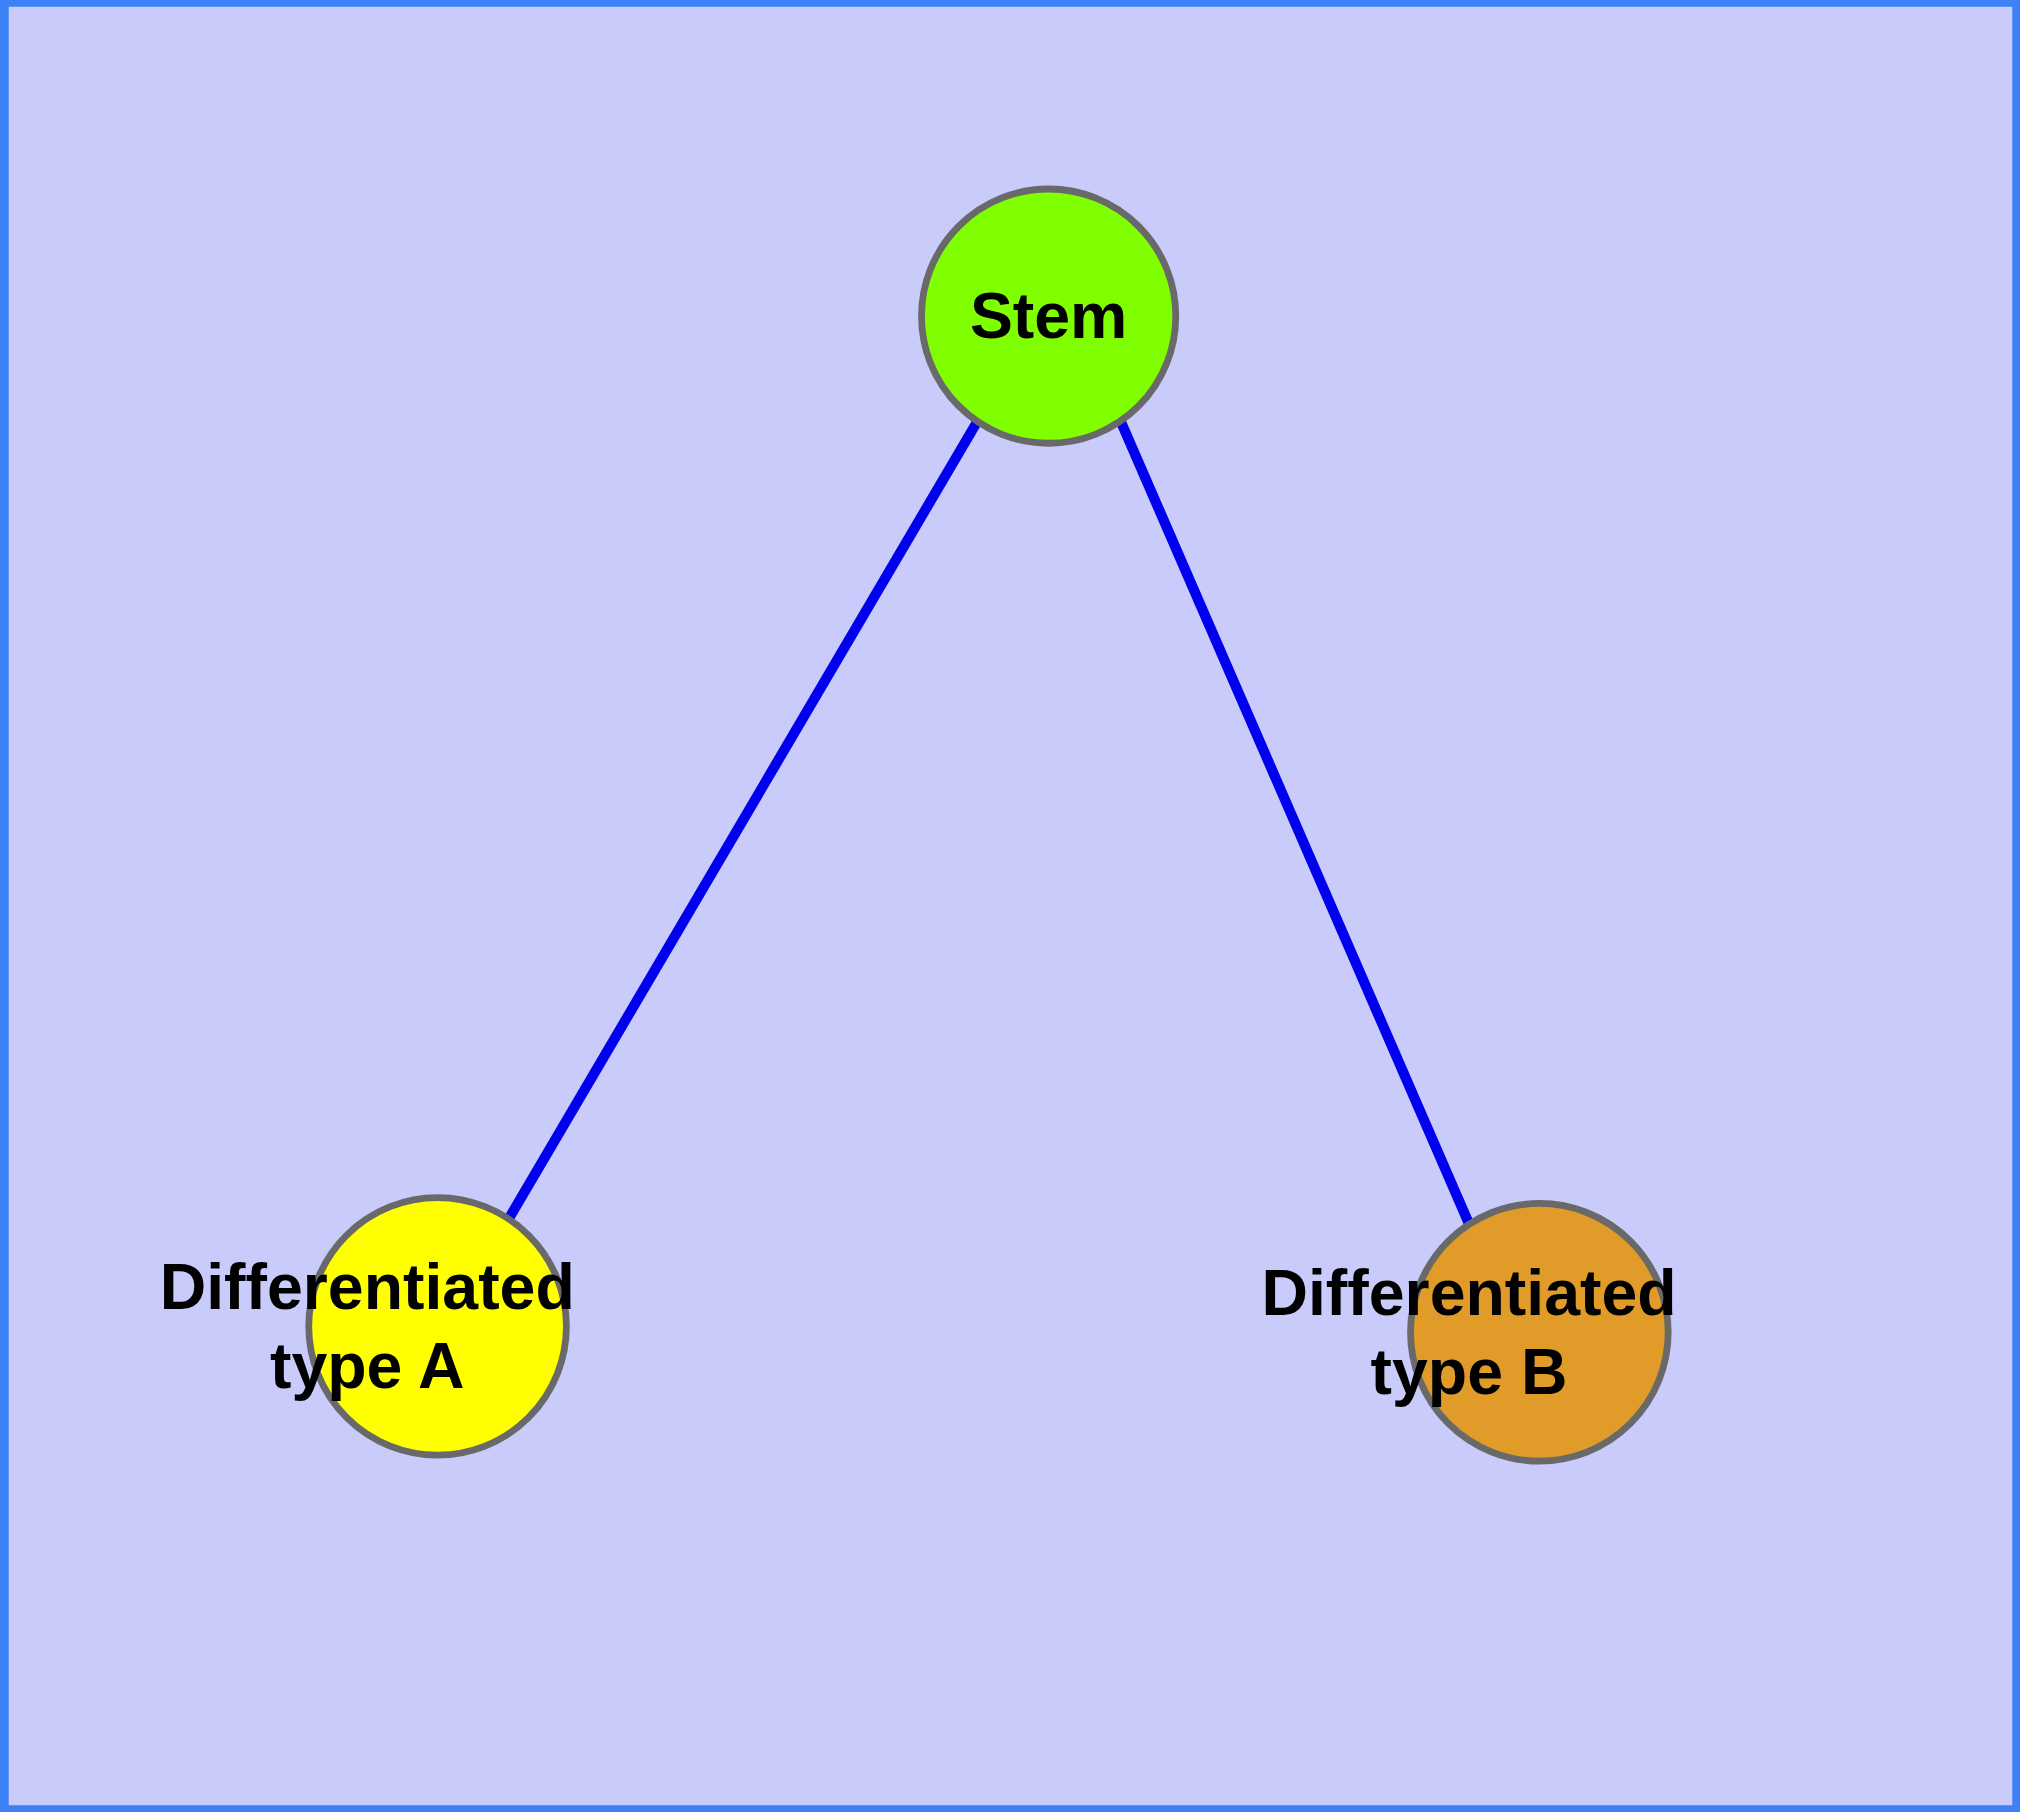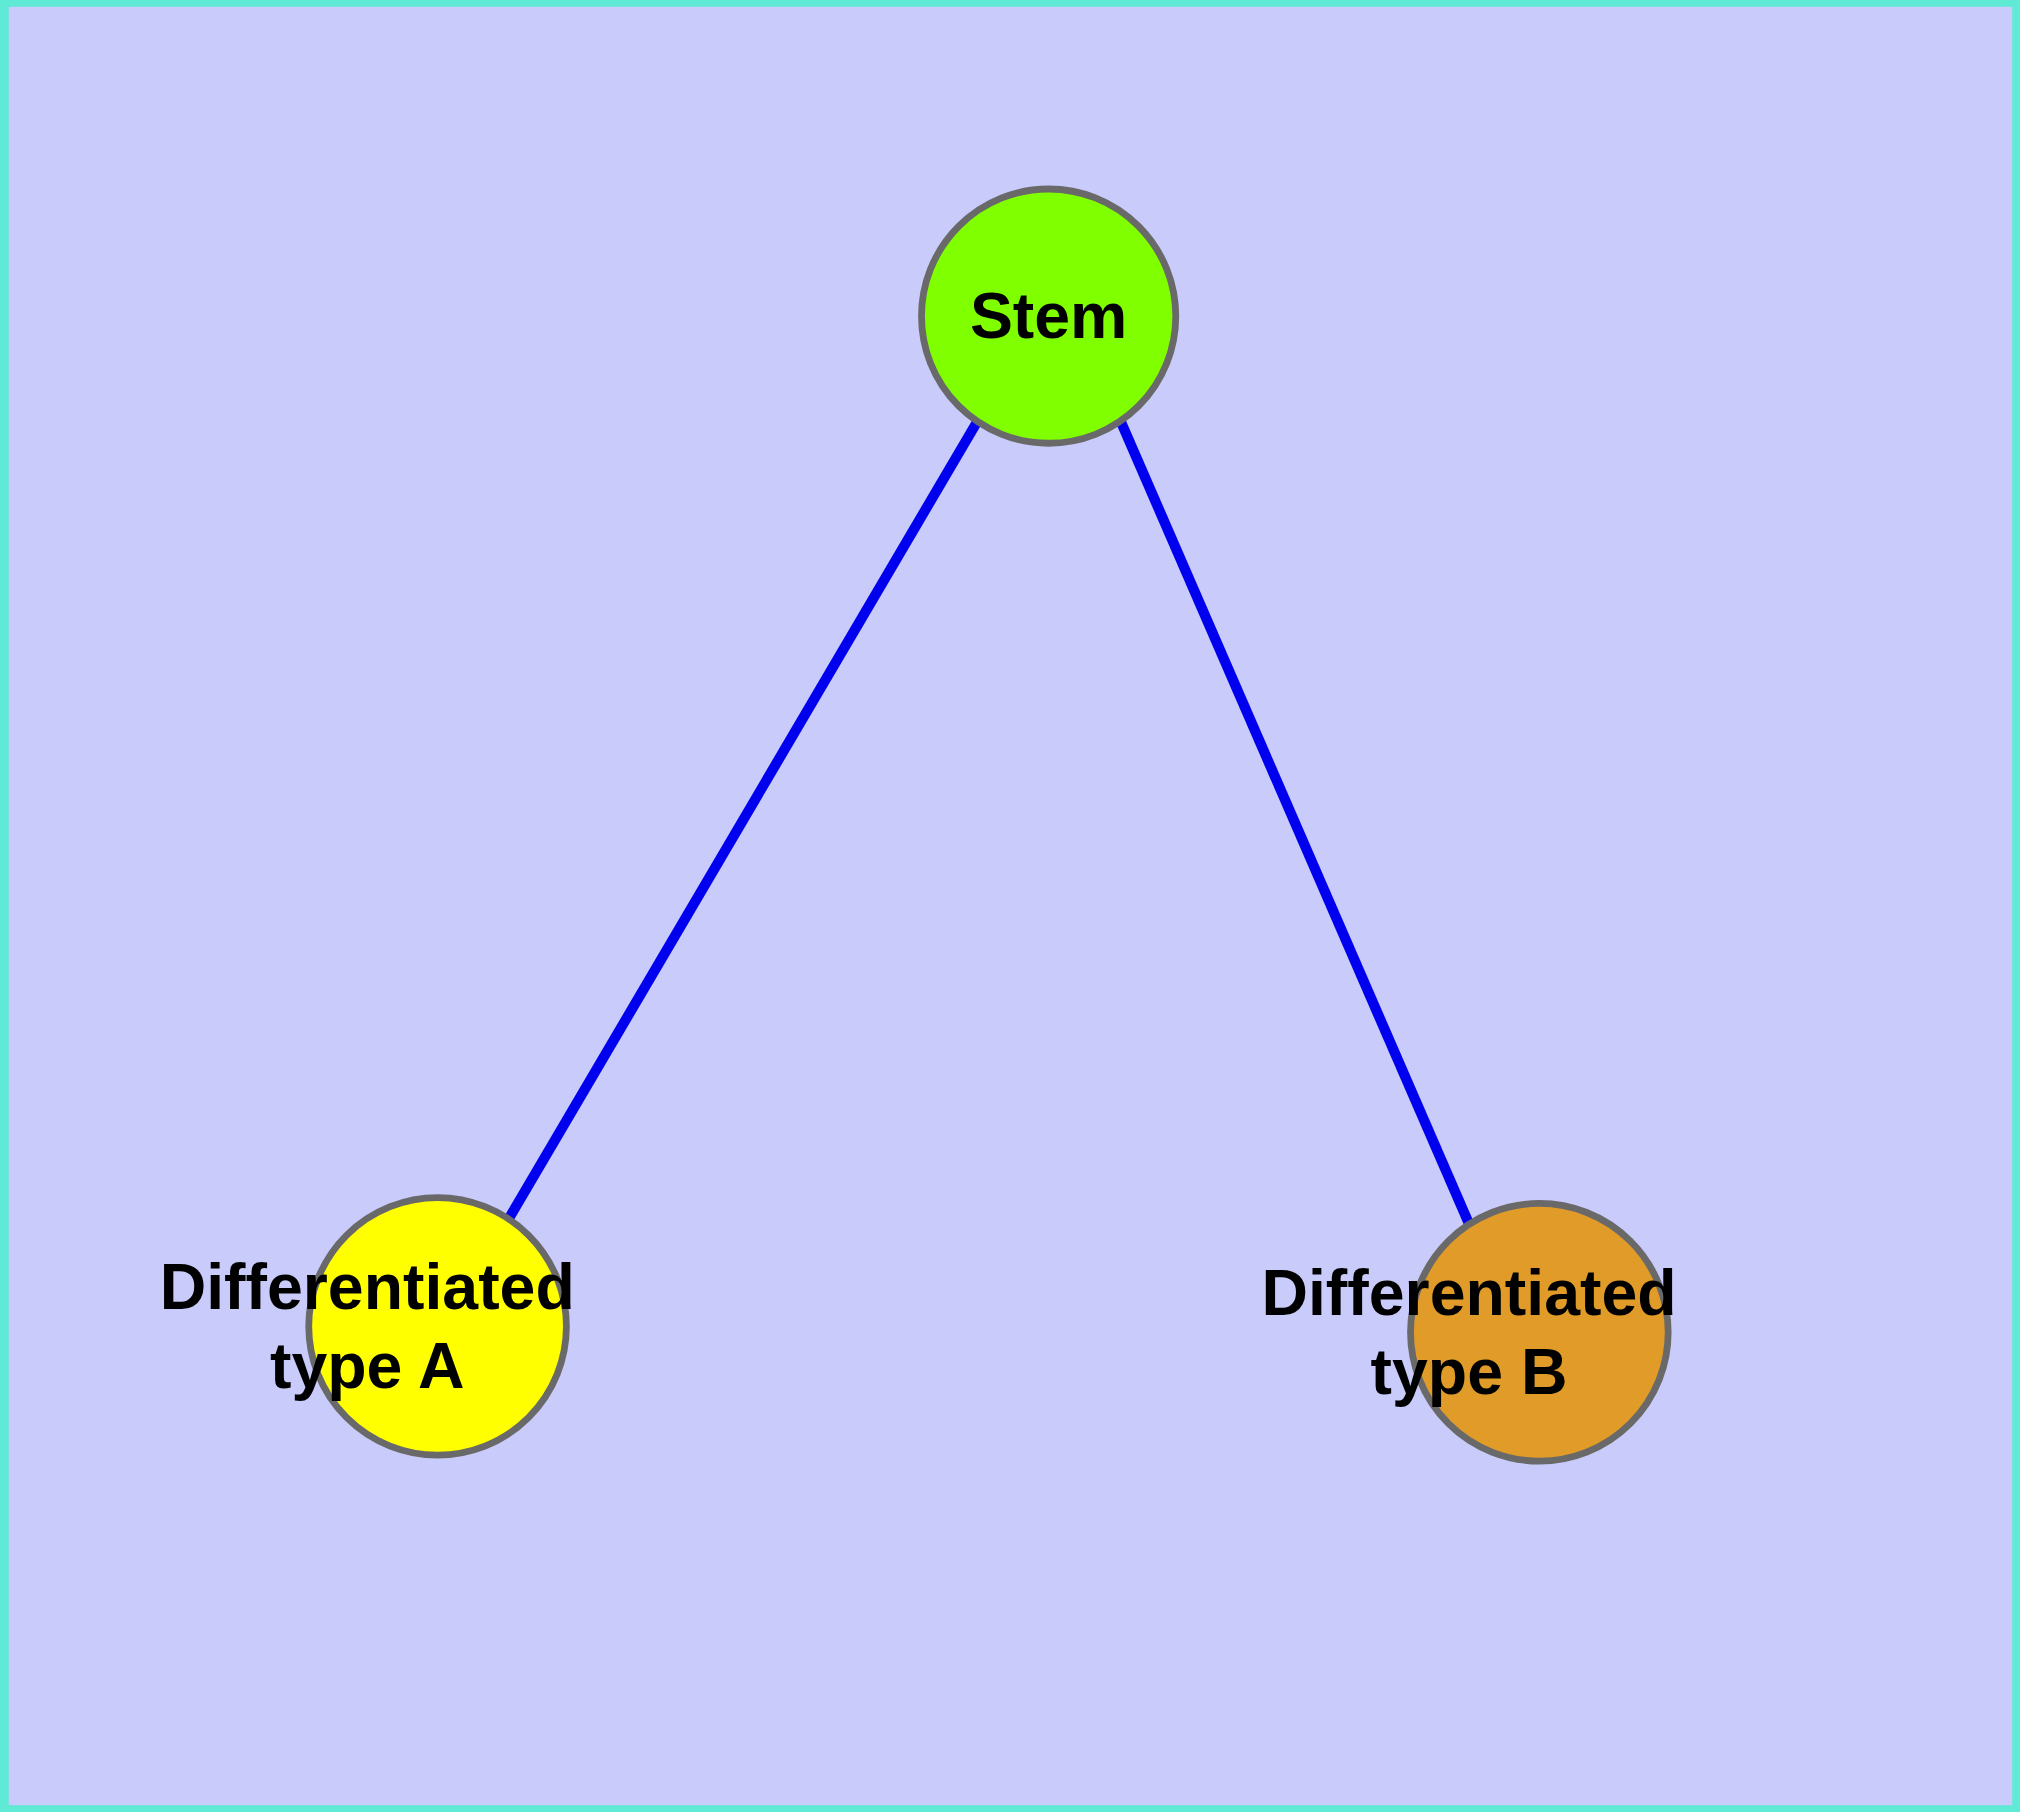--- a/index.html
+++ b/index.html
@@ -11,21 +11,21 @@
   body {
     width: 2021px;
     height: 1812px;
     overflow: hidden;
     font-family: "Liberation Sans", sans-serif;
   }
   #canvas {
     position: relative;
     width: 2021px;
     height: 1812px;
-    background: #5eead4;
+    background: #3b82f6;
   }
   #graph-svg {
     position: absolute;
     top: 0;
     left: 0;
     width: 2021px;
     height: 1812px;
     display: block;
   }
   .node-label {

